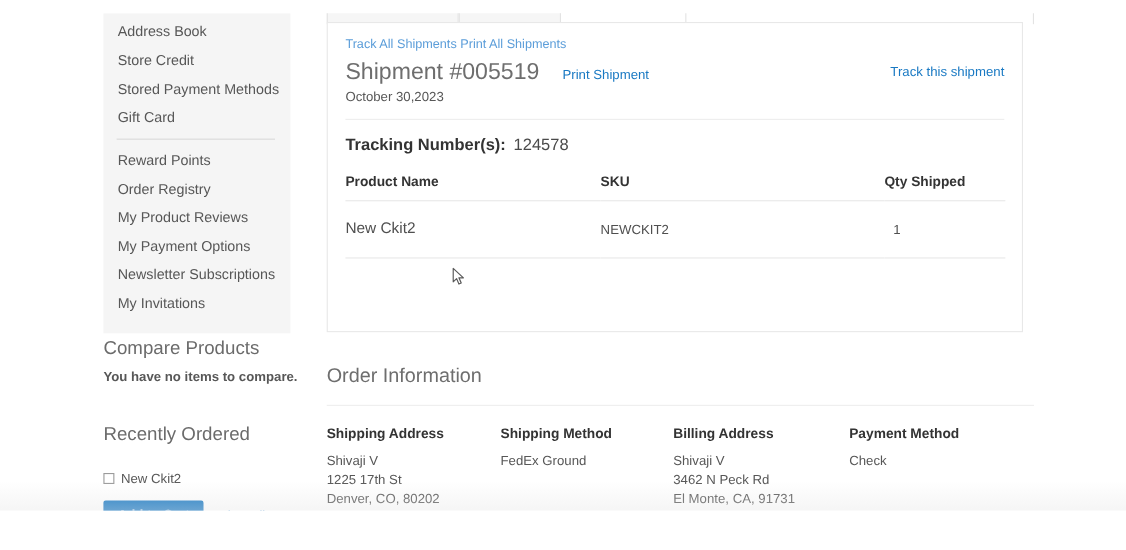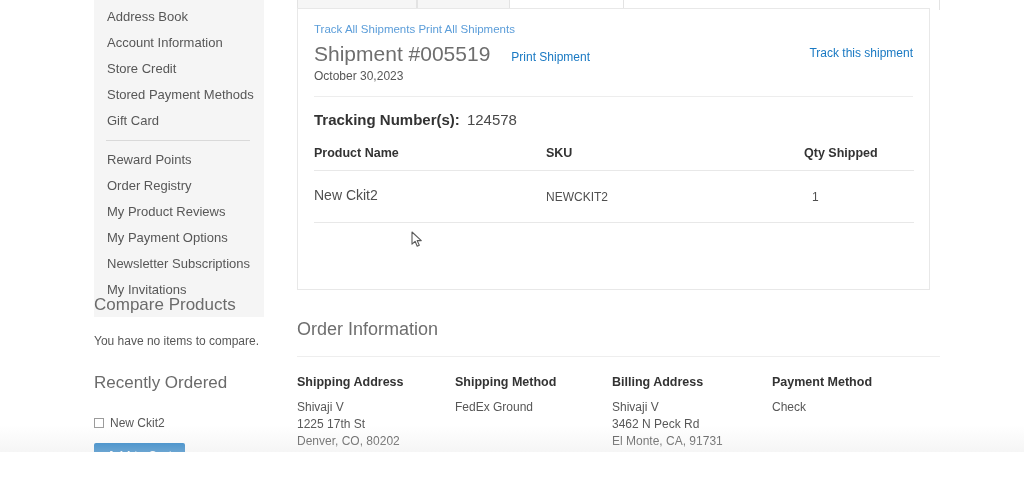--- a/index.html
+++ b/index.html
@@ -13,21 +13,21 @@
     background: #ffffff;
     font-family: "Liberation Sans", sans-serif;
     font-size: 13px;
     color: #333333;
     position: relative;
   }
 
   
   #viewport {
     position: absolute;
-    left: 0; top: 0;
+    left: 0; top: 12px;
     width: 1024px;
     height: 452px;
     background: #ffffff;
     overflow: hidden;
   }
 
   
   .tabstrip {
     position: absolute;
     top: -10px;
@@ -85,21 +85,21 @@
     white-space: nowrap;
   }
   .side-text {
     font-size: 12px;
     color: #575757;
     line-height: 16px;
     white-space: nowrap;
   }
 
   .block-compare { position: absolute; left: 94px; top: 295px; width: 200px; }
-  .block-compare .side-text { margin-top: 18px; }
+  .block-compare .side-text { margin-top: 7px; font-weight: bold; }
 
   .block-recent { position: absolute; left: 94px; top: 373px; width: 200px; }
   .recent-row {
     display: flex;
     align-items: center;
     margin-top: 22px;
   }
   .chk {
     width: 10px; height: 10px;
     border: 1px solid #9b9b9b;
@@ -330,21 +330,20 @@
 
   <div class="tabstrip">
     <div class="tab-frag t1"></div>
     <div class="tab-frag t2"></div>
     <div class="tab-frag t3"></div>
   </div>
 
   <div class="sidebar">
     <div class="nav-block">
       <a class="nav-item">Address Book</a>
-      <a class="nav-item">Account Information</a>
       <a class="nav-item">Store Credit</a>
       <a class="nav-item">Stored Payment Methods</a>
       <a class="nav-item">Gift Card</a>
 
       <div class="nav-divider"></div>
 
       <a class="nav-item">Reward Points</a>
       <a class="nav-item">Order Registry</a>
       <a class="nav-item">My Product Reviews</a>
       <a class="nav-item">My Payment Options</a>

